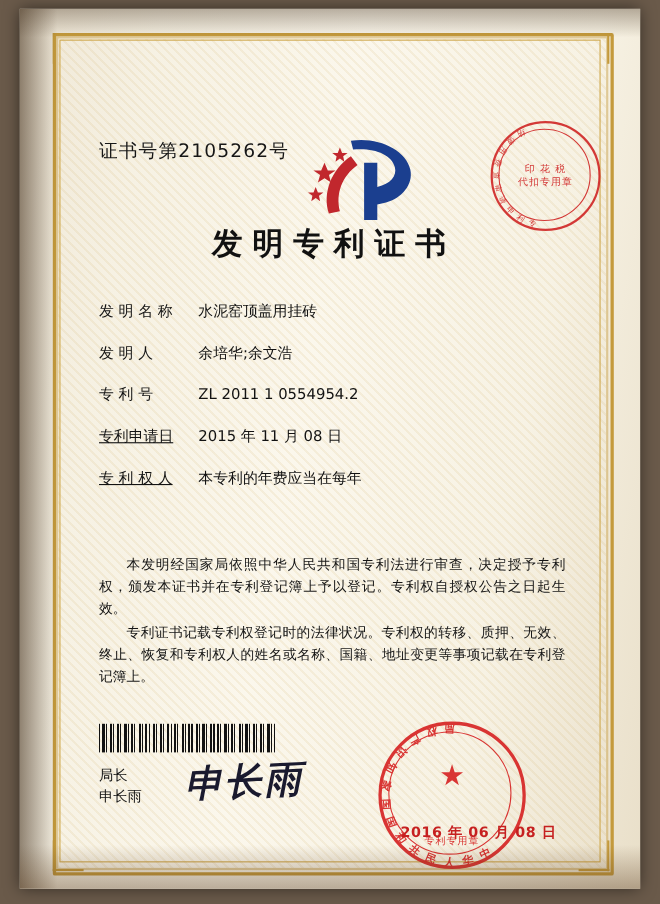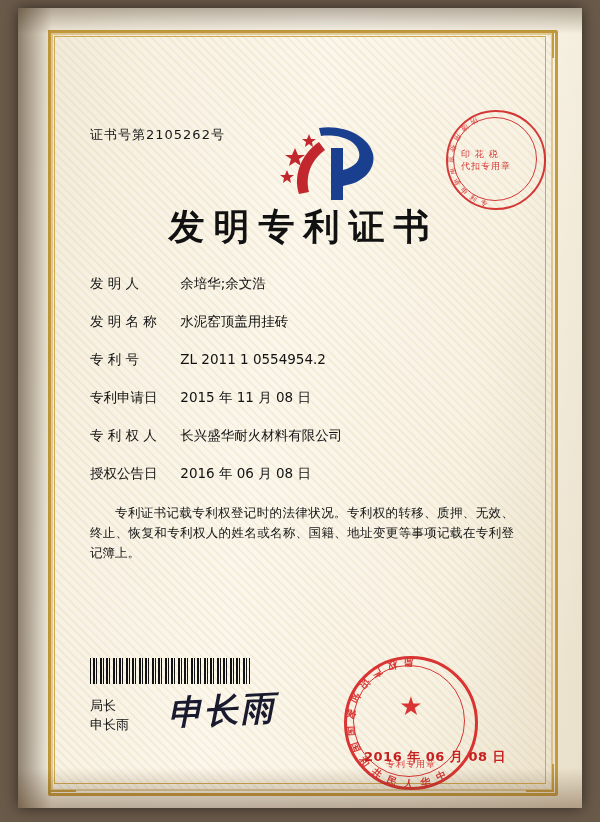--- a/index.html
+++ b/index.html
@@ -94,21 +94,21 @@
   .content {
     position: absolute;
     left: 50px; top: 40px;
     width: 462px; height: 730px;
     color: #1b1b1b;
   }
 
   .cert-no {
     position: absolute;
     left: 22px; top: 78px;
-    font-size: 13px;
+    font-size: 17px;
     letter-spacing: 1px;
     font-family: "DejaVu Sans", sans-serif;
     color: #161616;
   }
 
   
   .logo {
     position: absolute;
     left: 205px; top: 70px;
     width: 110px; height: 90px;
@@ -141,33 +141,34 @@
     position: absolute;
     left: 48px; top: 48px;
     transform-origin: 0 0;
     white-space: nowrap;
   }
   .stamp-top .center-line {
     position: absolute;
     left: 50%; top: 50%;
     transform: translate(-50%,-50%);
     font-size: 9px;
+    text-align: center;
     line-height: 12px;
     width: 70px;
     letter-spacing: 1px;
   }
 
   .title {
     position: absolute;
     left: 0; top: 155px;
     width: 462px;
     text-align: center;
     font-family: "DejaVu Serif", serif;
     font-weight: bold;
-    font-size: 36px;
+    font-size: 28px;
     letter-spacing: 9px;
     color: #111;
     text-indent: 9px;
   }
 
   .fields {
     position: absolute;
     left: 22px; top: 225px;
     width: 430px;
     font-size: 13.5px;
@@ -175,21 +176,21 @@
     color: #121212;
   }
   .field {
     margin-bottom: 18px;
     white-space: nowrap;
   }
   .field .lbl {
     display: inline-block;
     min-width: 86px;
   }
-  .field .lbl.wide { min-width: 86px; }
+  .field .lbl.wide { min-width: 86px; text-decoration: underline; }
   .field .val { }
 
   .body-text {
     position: absolute;
     left: 22px; top: 455px;
     width: 424px;
     font-size: 12.5px;
     line-height: 20px;
     text-align: justify;
     color: #151515;
@@ -326,46 +327,43 @@
           <span style="transform:rotate(50deg) translate(-40px,0) rotate(90deg)">缴</span>
           <span style="transform:rotate(65deg) translate(-40px,0) rotate(90deg)">纳</span>
         </div>
         <div class="center-line">印 花 税<br>代扣专用章</div>
       </div>
 
       <div class="title">发明专利证书</div>
 
       <div class="fields">
         <div class="field">
+          <span class="lbl">发 明 名 称</span>
+          <span class="val">水泥窑顶盖用挂砖</span>
+        </div>
+        <div class="field">
           <span class="lbl">发 明 人</span>
           <span class="val">余培华;余文浩</span>
-        </div>
-        <div class="field">
-          <span class="lbl">发 明 名 称</span>
-          <span class="val">水泥窑顶盖用挂砖</span>
         </div>
         <div class="field">
           <span class="lbl">专 利 号</span>
           <span class="val">ZL 2011 1 0554954.2</span>
         </div>
         <div class="field">
           <span class="lbl wide">专利申请日</span>
           <span class="val">2015 年 11 月 08 日</span>
         </div>
         <div class="field">
           <span class="lbl wide">专 利 权 人</span>
-          <span class="val">长兴盛华耐火材料有限公司</span>
-        </div>
-        <div class="field">
-          <span class="lbl wide">授权公告日</span>
-          <span class="val">2016 年 06 月 08 日</span>
+          <span class="val">本专利的年费应当在每年</span>
         </div>
       </div>
 
       <div class="body-text">
+        <p>本发明经国家局依照中华人民共和国专利法进行审查，决定授予专利权，颁发本证书并在专利登记簿上予以登记。专利权自授权公告之日起生效。</p>
         <p>专利证书记载专利权登记时的法律状况。专利权的转移、质押、无效、终止、恢复和专利权人的姓名或名称、国籍、地址变更等事项记载在专利登记簿上。</p>
       </div>
 
       <div class="barcode"></div>
 
       <div class="signature-block">
         <div>局长</div>
         <div>申长雨</div>
       </div>
       <div class="handwriting">申长雨</div>

